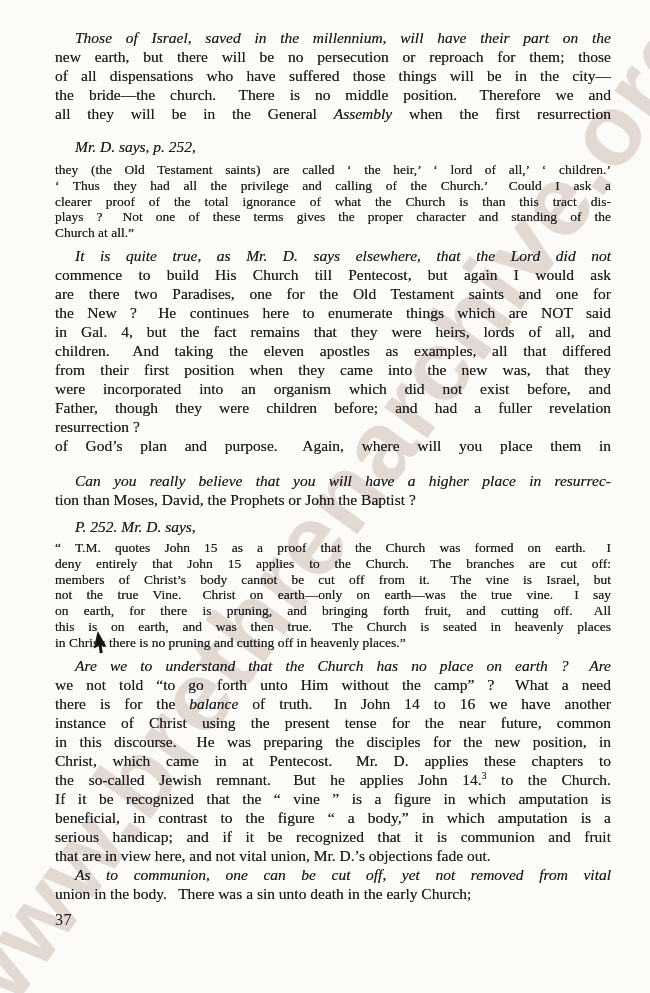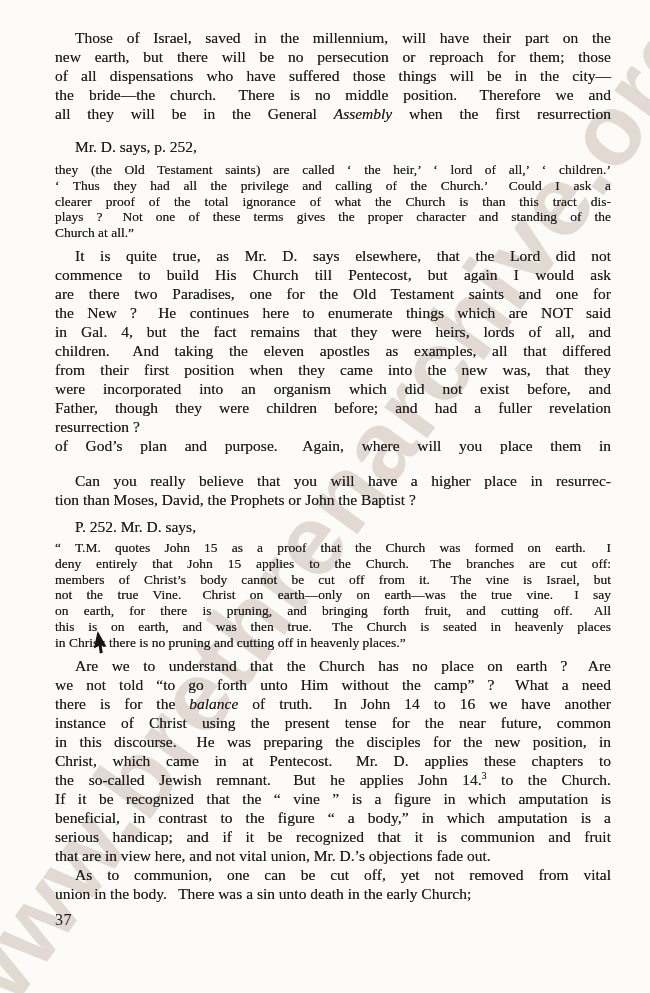--- a/index.html
+++ b/index.html
@@ -41,21 +41,21 @@
   .block.body .line{line-height:19px;height:19px;}
   .block.quote{font-size:13.5px;}
   .block.quote .line{line-height:15.8px;height:15.8px;}
   .line{
     text-align:justify;
     text-align-last:justify;
     white-space:nowrap;
     overflow:visible;
   }
   .line.last{text-align-last:left;}
-  .block.body .line:first-child{text-indent:20px;}
+  .block.body .line:first-child{text-indent:20px;font-style:italic;}
   sup{font-size:0.62em;line-height:0;vertical-align:super;letter-spacing:0;}
   i{font-style:italic;}
 
   
   [data-name="block-para-israel-millennium"]{margin-top:0;}
   [data-name="block-header-mr-d-says-p252"]{margin-top:14px;}
   [data-name="block-quote-tm-gal4"]{margin-top:6px;}
   [data-name="block-para-quite-true"]{margin-top:5px;}
   [data-name="block-para-higher-place"]{margin-top:16px;}
   [data-name="block-header-p252-mr-d-says"]{margin-top:8px;}

